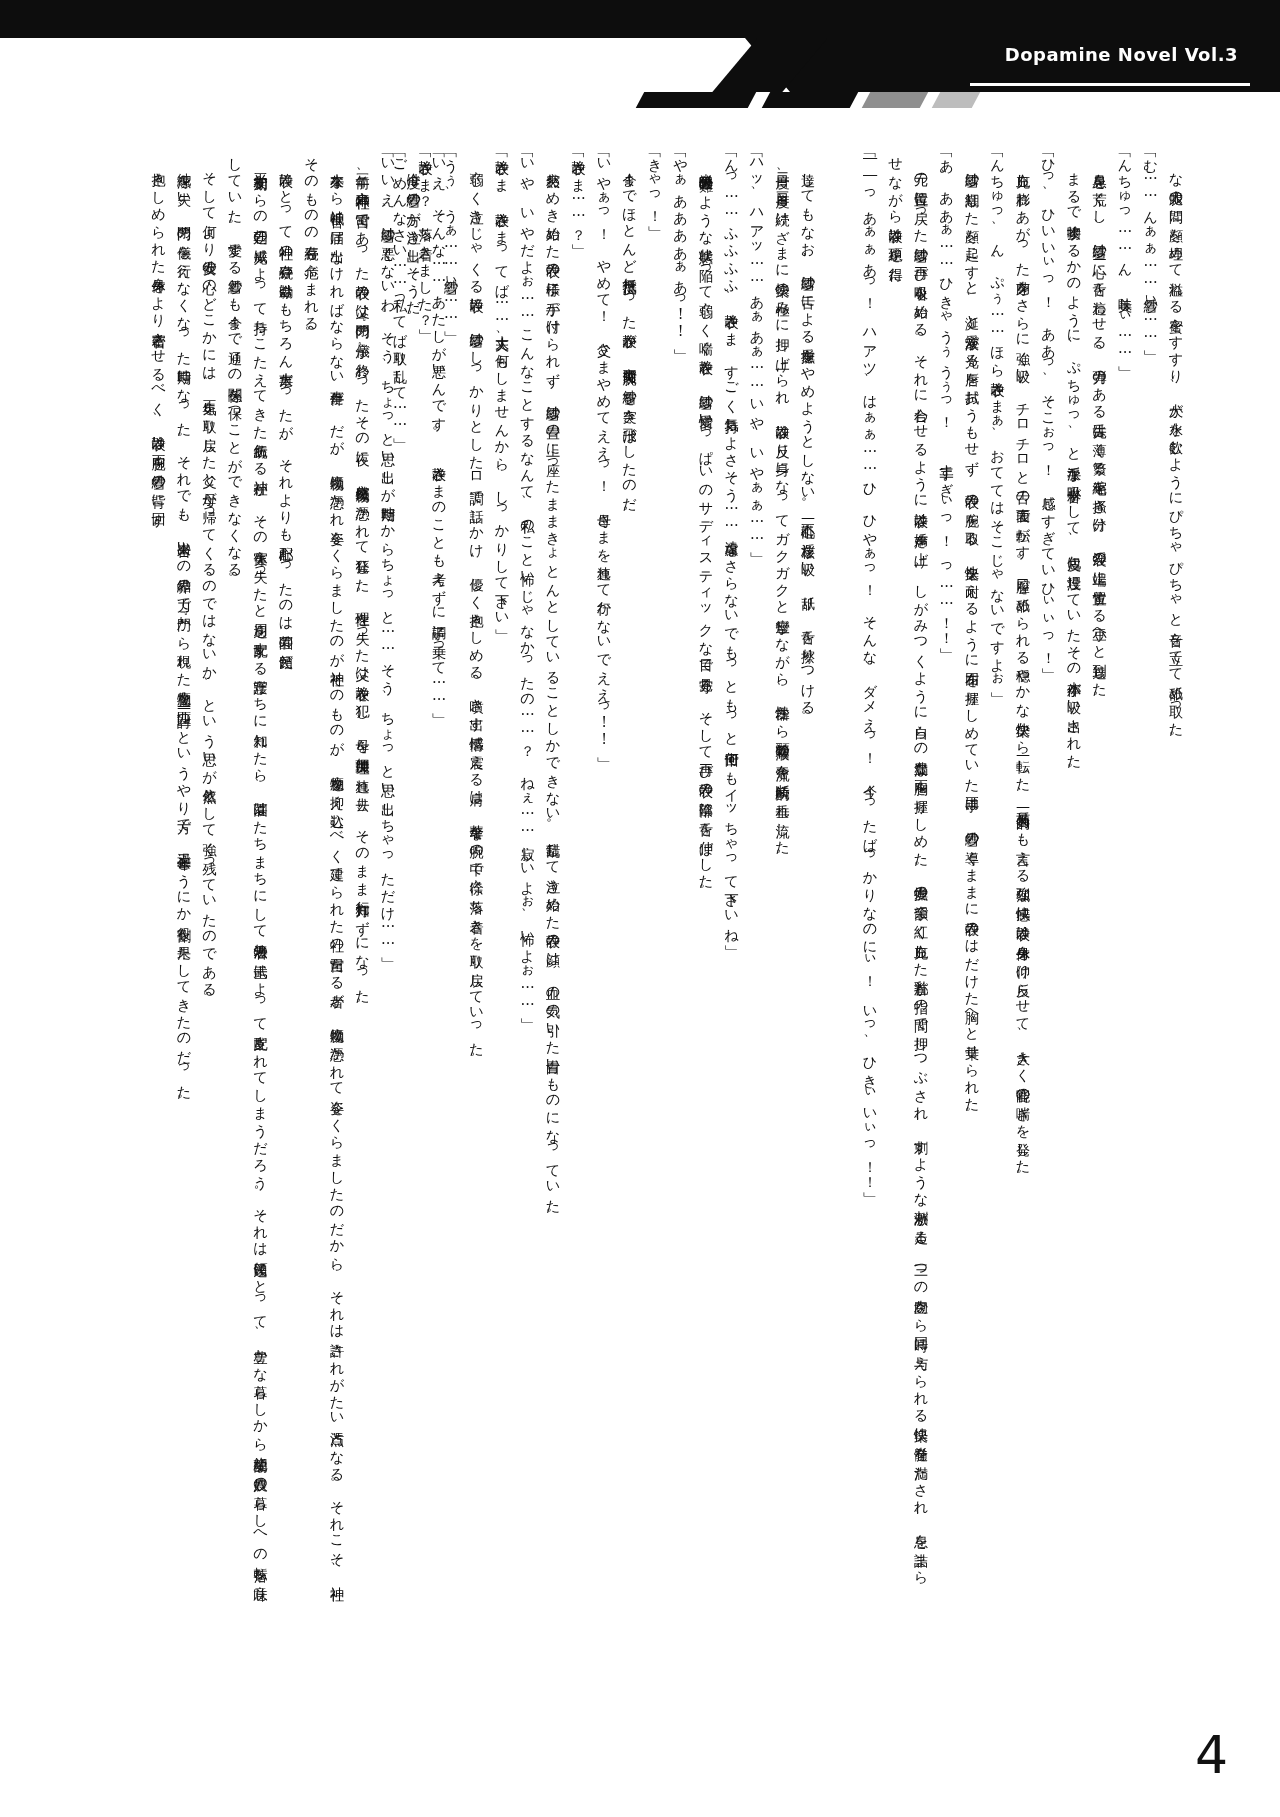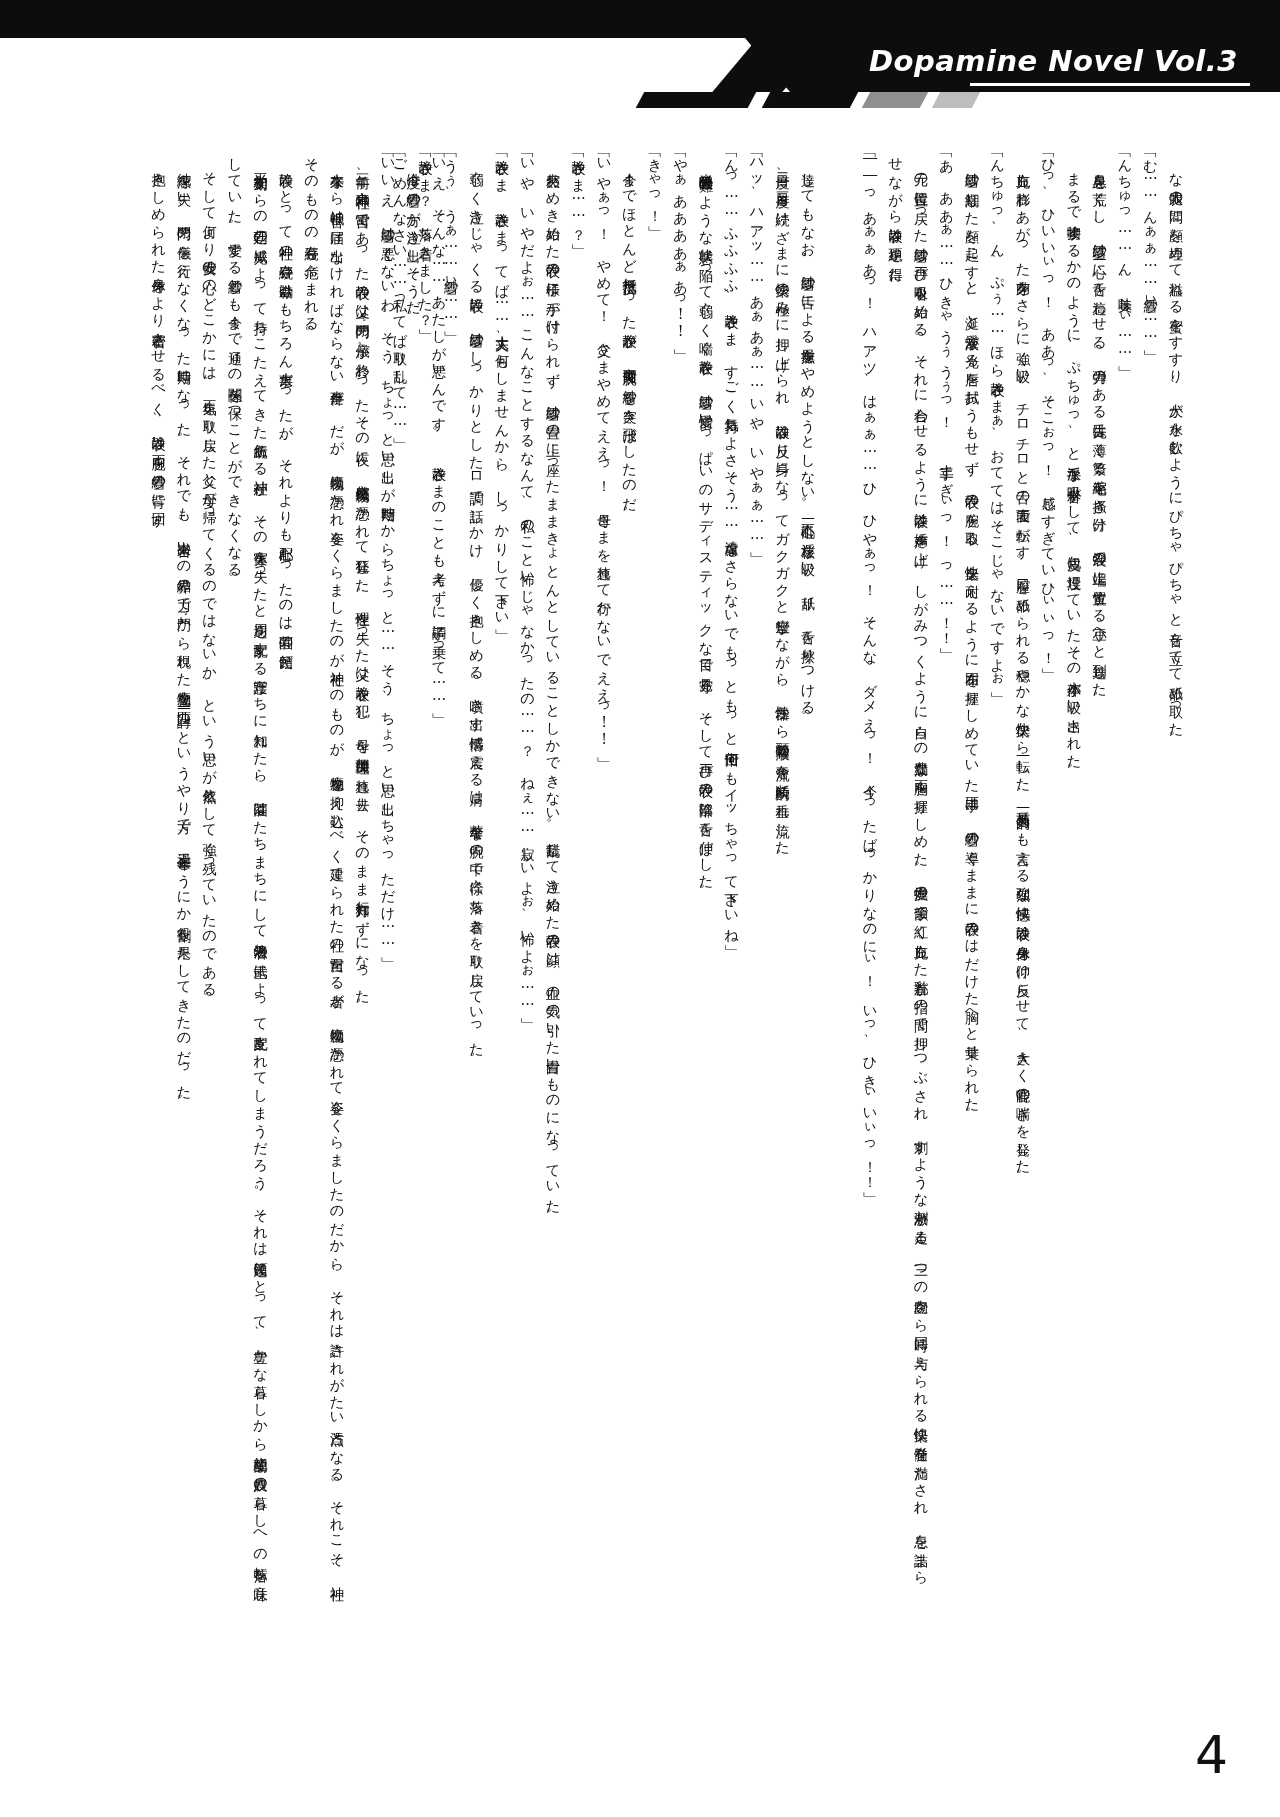--- a/index.html
+++ b/index.html
@@ -30,23 +30,22 @@
     width: 1280px;
     height: 92px;
     background: #0d0d0d;
     clip-path: polygon(0 0, 1280px 0, 1280px 92px, 790px 92px, 745px 38px, 0 38px);
   }
   .header-title {
     position: absolute;
     top: 44px;
     right: 42px;
     font-family: "DejaVu Sans", sans-serif;
-    font-style: italic;
     font-weight: bold;
-    font-size: 29px;
+    font-size: 18px;
     letter-spacing: 0.5px;
     color: #ffffff;
     z-index: 4;
   }
   .title-underline {
     position: absolute;
     top: 83px;
     right: 30px;
     width: 280px;
     height: 3px;

